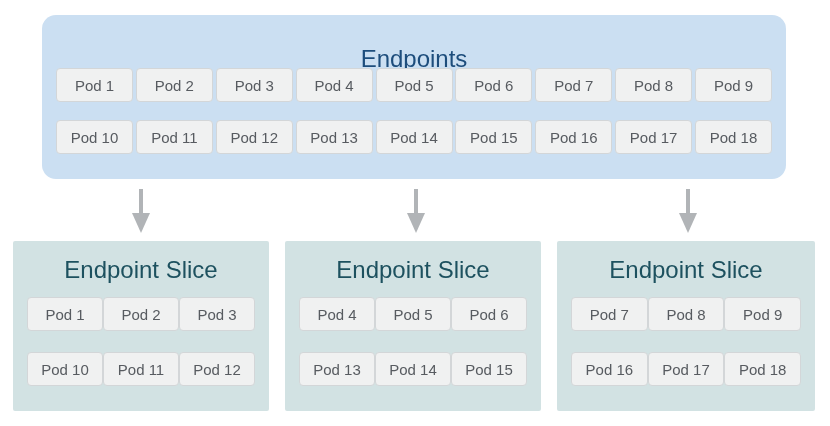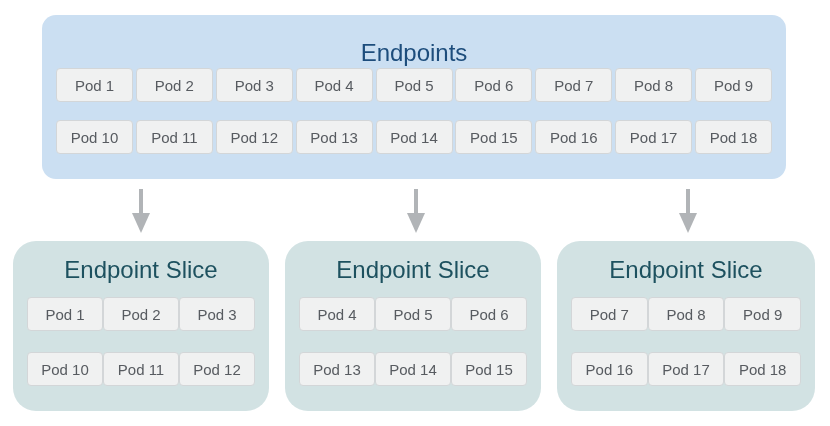--- a/index.html
+++ b/index.html
@@ -21,21 +21,21 @@
     position: absolute;
     left: 42px;
     top: 15px;
     width: 744px;
     height: 164px;
     background: var(--endpoints-bg);
     border-radius: 14px;
   }
   .endpoints-title {
     margin: 0;
-    padding-top: 23px;
+    padding-top: 29px;
     text-align: center;
     font-size: 24px;
     line-height: 30px;
     font-weight: 500;
     color: var(--endpoints-title);
   }
   .pod-row {
     position: absolute;
     left: 14px;
     right: 14px;
@@ -90,21 +90,21 @@
   .arrow.a2 { left: 407px; }
   .arrow.a3 { left: 679px; }
 
   
   .slice-box {
     position: absolute;
     top: 241px;
     width: 256px;
     height: 170px;
     background: var(--slice-bg);
-    border-radius: 23px;
+    border-radius: 2px;
   }
   .slice-box.s1 { left: 13px; }
   .slice-box.s2 { left: 285px; }
   .slice-box.s3 { left: 557px; width: 258px; }
   .slice-title {
     margin: 0;
     padding-top: 14px;
     text-align: center;
     font-size: 24px;
     line-height: 30px;

